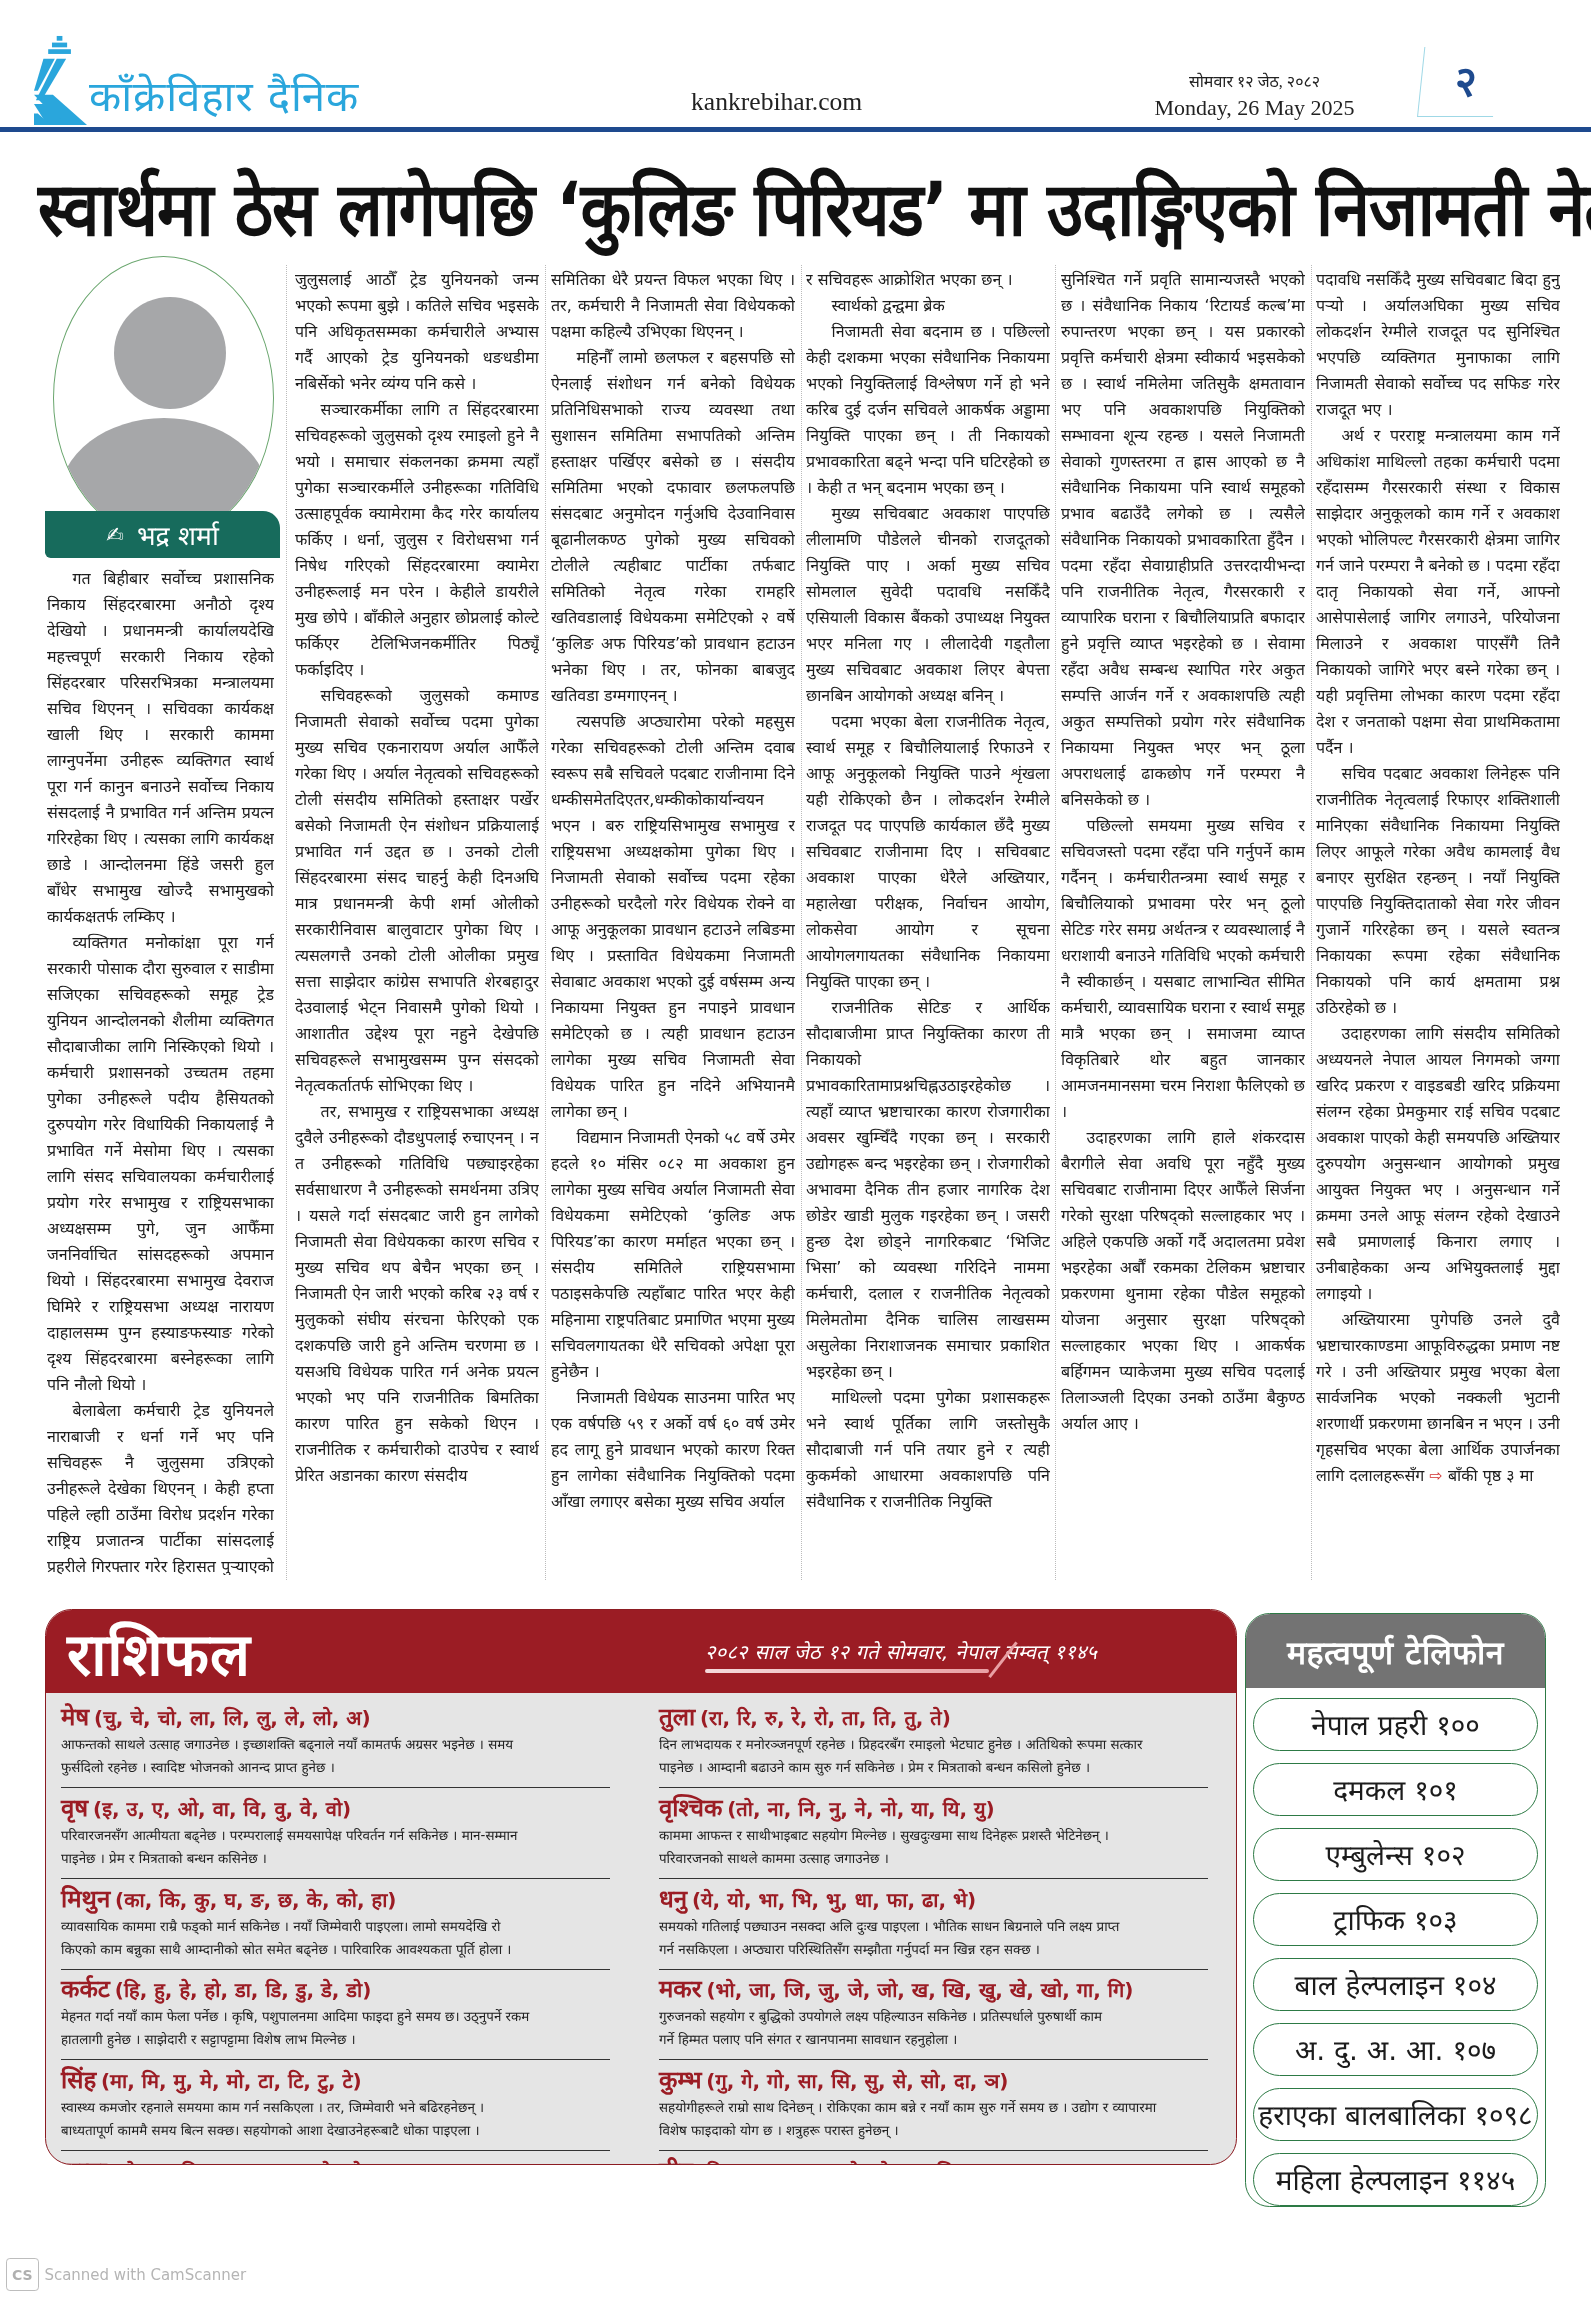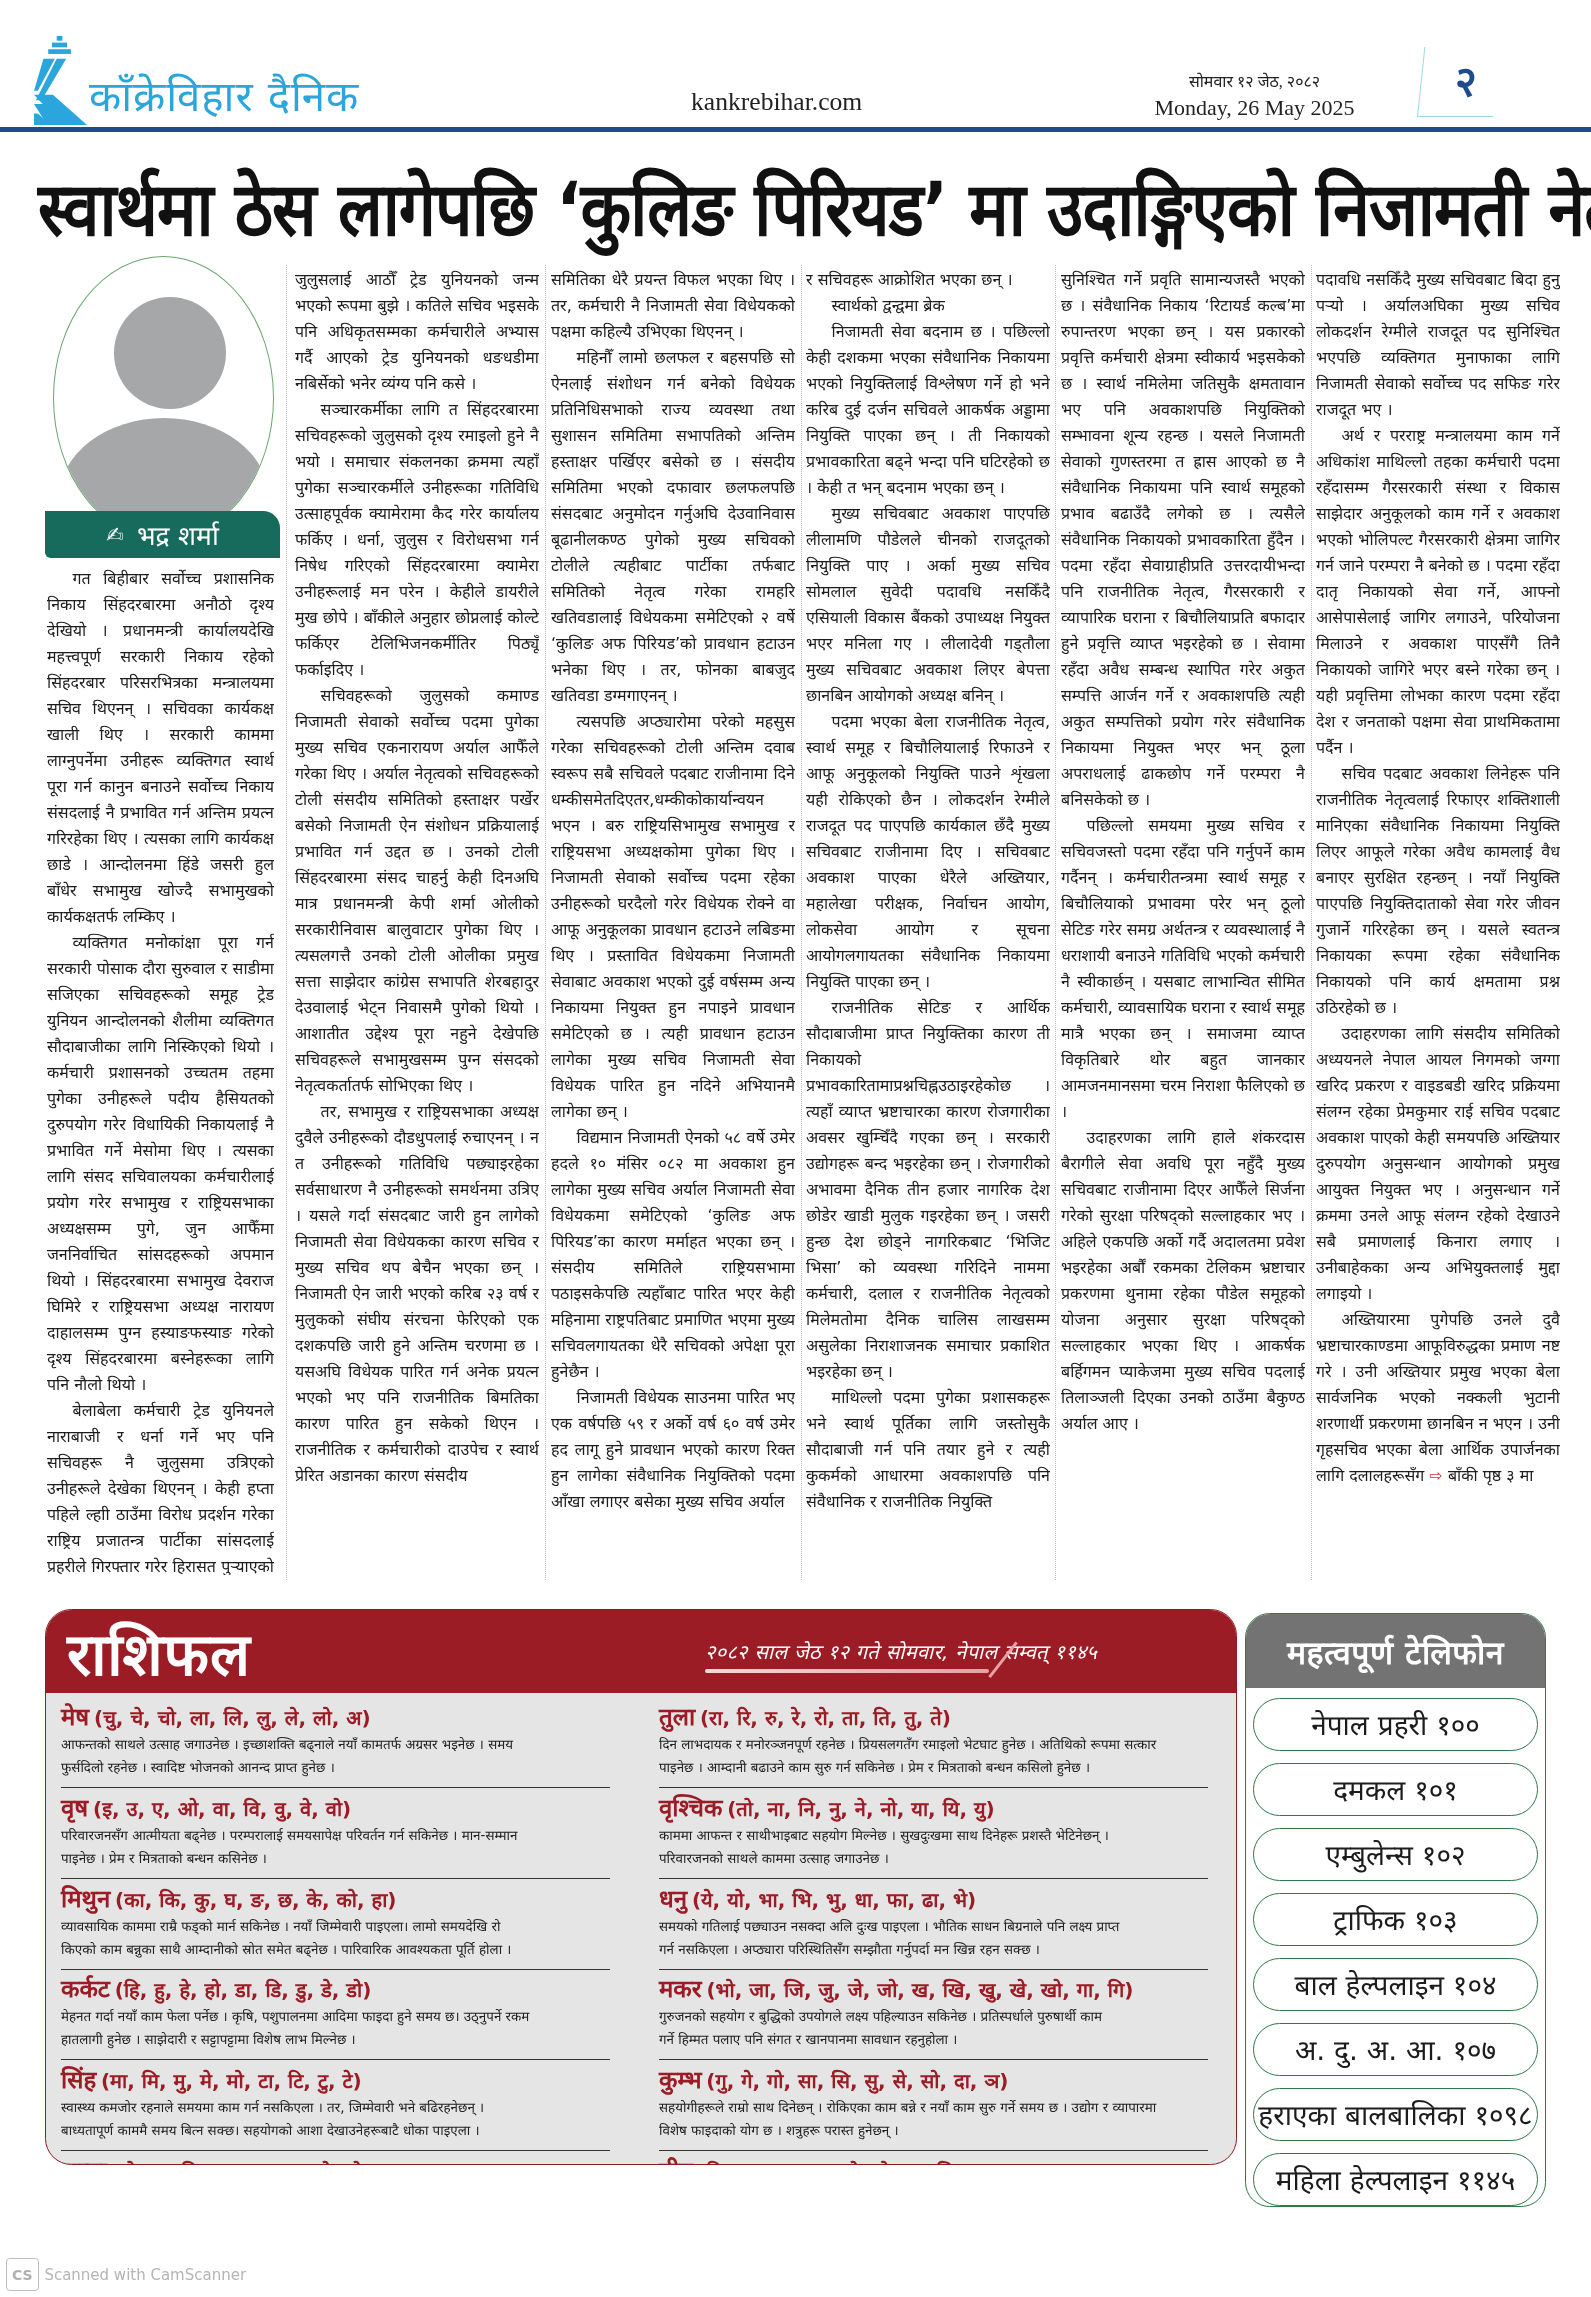--- a/index.html
+++ b/index.html
@@ -199,21 +199,21 @@
     <div class="rashi-item last">
       <div><span class="rashi-name">कन्या</span> <span class="rashi-letters">(टो, पा, पि, पु, ष, ण, ठ, पे, पो)</span></div>
       <div class="rashi-text">व्यावसायिक काममा खर्च बढ्नेछ । अरूका काममा महत्त्वपूर्ण समय बित्न सक्छ । समयमा काम पूरा</div>
       <div class="rashi-text">नहुनाले खिन्नता बढ्ला । सेवामूलक कामबाट प्रतिष्ठा मिल्नेछ ।</div>
     </div>
   </div>
 
   <div class="rashi-col right">
     <div class="rashi-item">
       <div><span class="rashi-name">तुला</span> <span class="rashi-letters">(रा, रि, रु, रे, रो, ता, ति, तु, ते)</span></div>
-      <div class="rashi-text">दिन लाभदायक र मनोरञ्जनपूर्ण रहनेछ । प्रियसलगतँग रमाइलो भेटघाट हुनेछ । अतिथिको रूपमा सत्कार</div>
+      <div class="rashi-text">दिन लाभदायक र मनोरञ्जनपूर्ण रहनेछ । प्रिहदरबँग रमाइलो भेटघाट हुनेछ । अतिथिको रूपमा सत्कार</div>
       <div class="rashi-text">पाइनेछ । आम्दानी बढाउने काम सुरु गर्न सकिनेछ । प्रेम र मित्रताको बन्धन कसिलो हुनेछ ।</div>
     </div>
     <div class="rashi-item">
       <div><span class="rashi-name">वृश्चिक</span> <span class="rashi-letters">(तो, ना, नि, नु, ने, नो, या, यि, यु)</span></div>
       <div class="rashi-text">काममा आफन्त र साथीभाइबाट सहयोग मिल्नेछ । सुखदुःखमा साथ दिनेहरू प्रशस्तै भेटिनेछन् ।</div>
       <div class="rashi-text">परिवारजनको साथले काममा उत्साह जगाउनेछ ।</div>
     </div>
     <div class="rashi-item">
       <div><span class="rashi-name">धनु</span> <span class="rashi-letters">(ये, यो, भा, भि, भु, धा, फा, ढा, भे)</span></div>
       <div class="rashi-text">समयको गतिलाई पछ्याउन नसक्दा अलि दुःख पाइएला । भौतिक साधन बिग्रनाले पनि लक्ष्य प्राप्त</div>

